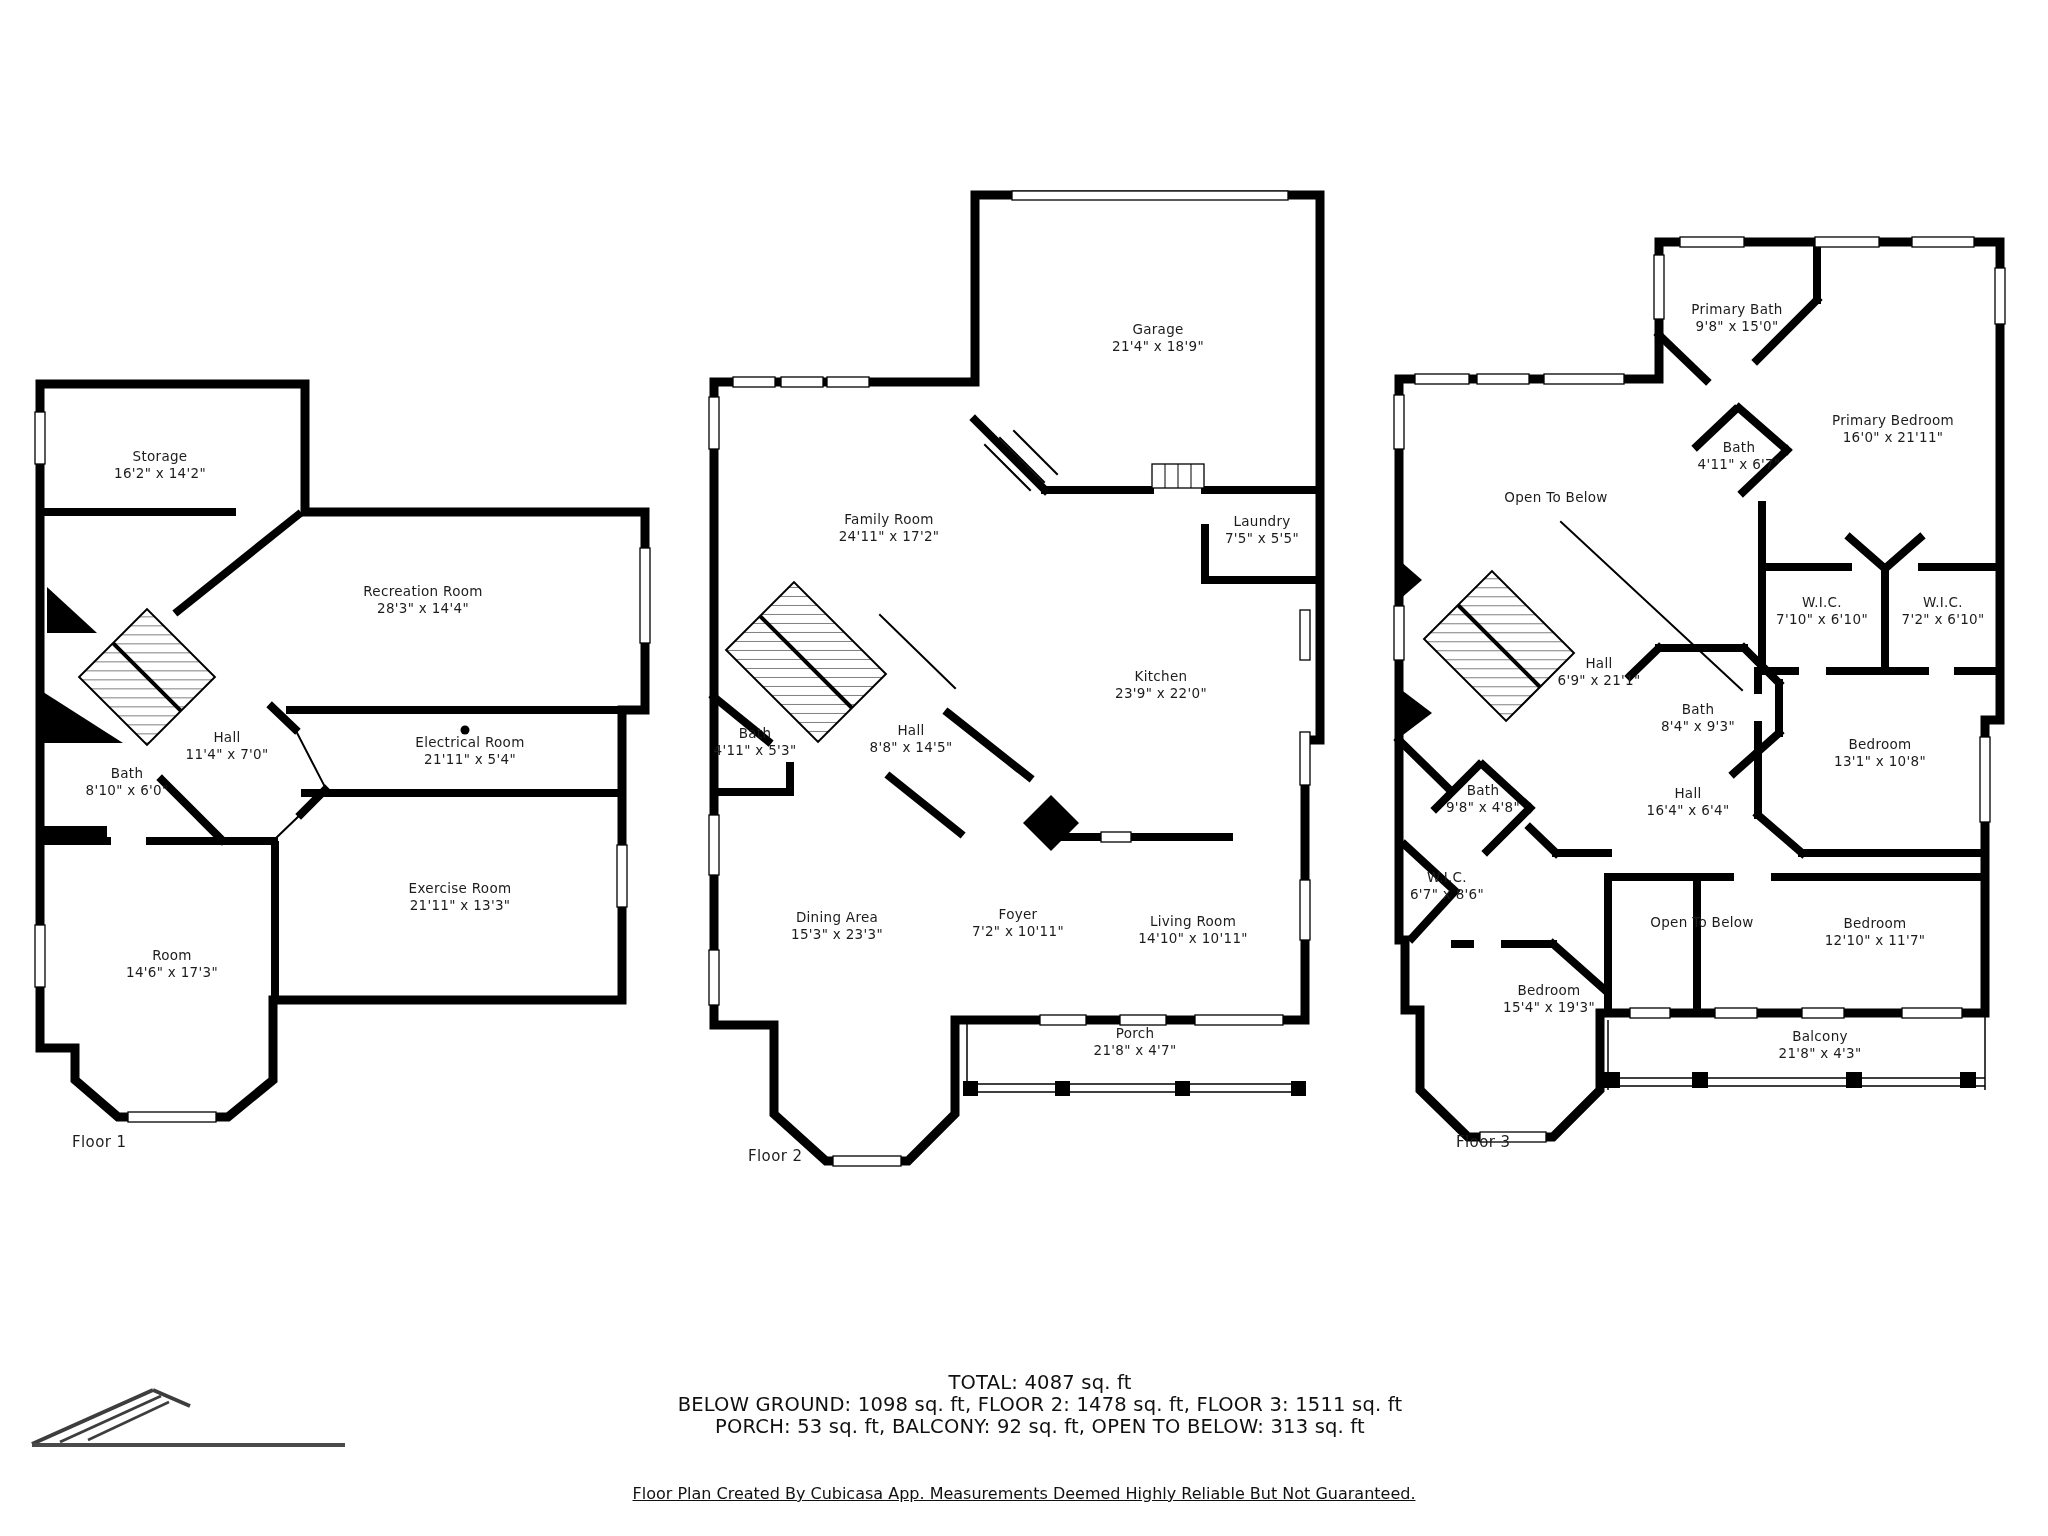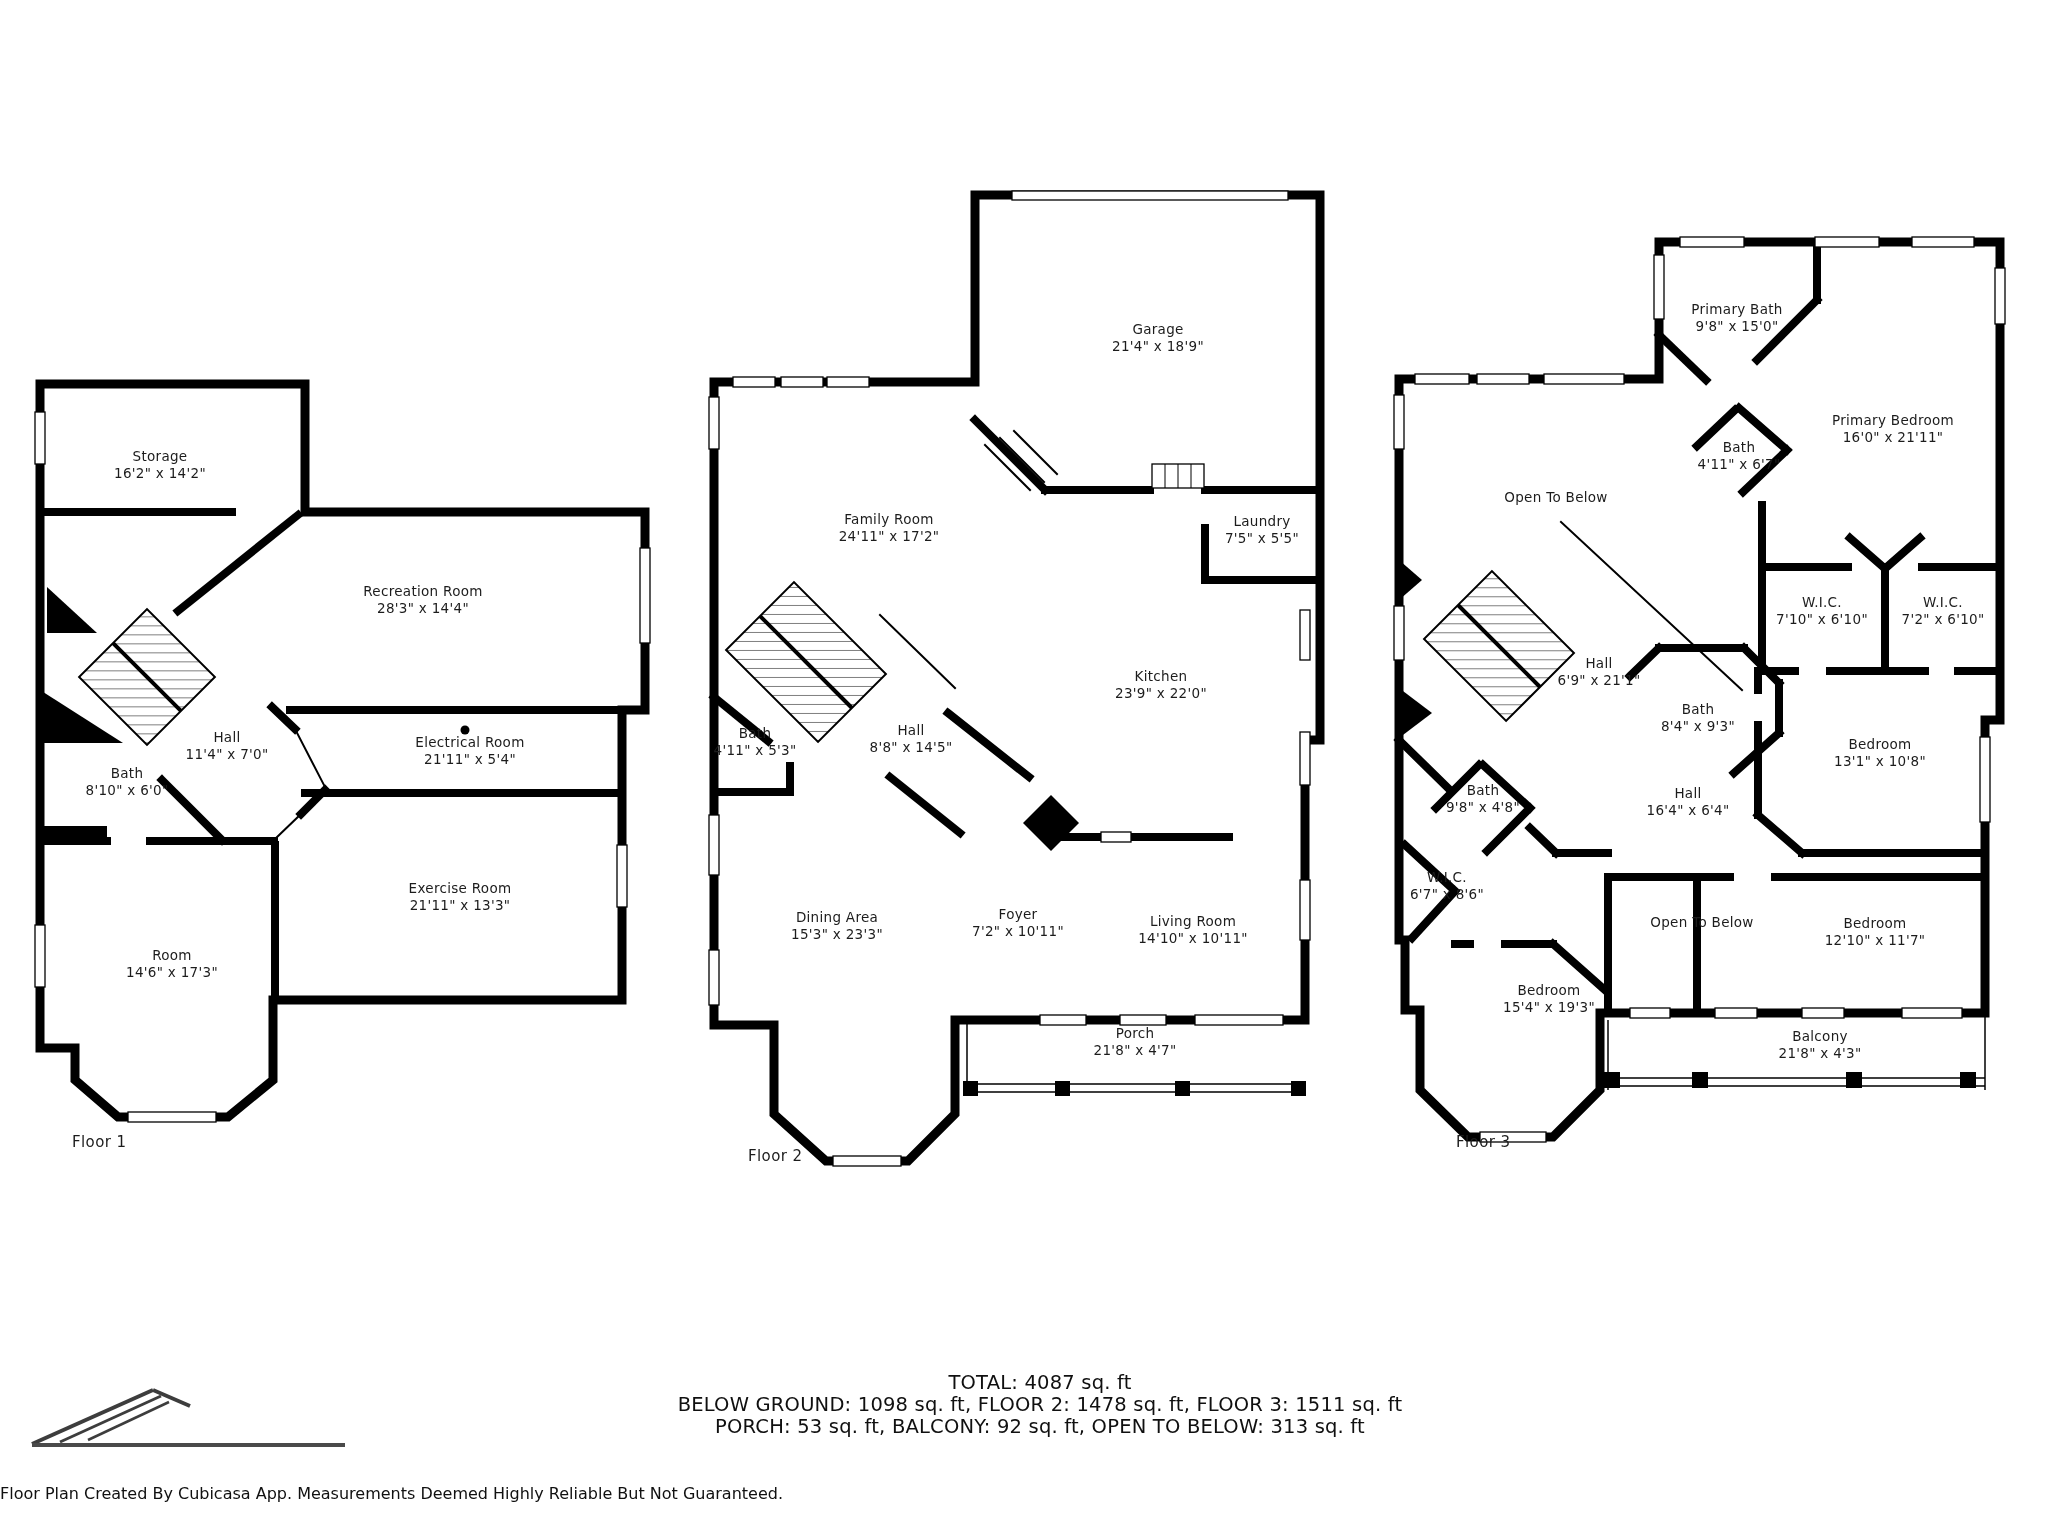--- a/index.html
+++ b/index.html
@@ -8,22 +8,22 @@
   .plan-svg{position:absolute;left:0;top:0;}
   .wall{stroke:#000;fill:none;stroke-linecap:square;}
   .w9{stroke-width:9;} .w8{stroke-width:8;} .w2{stroke-width:2;}
   .win{fill:#ffffff;stroke:#000;stroke-width:1.3;}
   .blk{fill:#000;stroke:none;}
   .rail{stroke:#000;stroke-width:1.5;fill:none;}
   .rl{font-size:13.5px;fill:#1c1c1c;text-anchor:middle;letter-spacing:.3px;}
   .cap{font-size:15px;fill:#1c1c1c;letter-spacing:.4px;}
   .summary{position:absolute;left:0;top:1372px;width:100%;text-align:center;
            font-size:19.5px;line-height:22px;color:#101010;letter-spacing:.2px;padding-left:16px;}
-  .disclaimer{position:absolute;left:0;top:1484px;width:100%;
-           font-size:16px;color:#101010;}
+  .disclaimer{position:absolute;left:0;top:1484px;width:100%;text-align:center;
+           font-size:16px;color:#101010;text-decoration:underline;}
   .gene{position:absolute;left:30px;top:1382px;width:330px;height:110px;z-index:1;}
   .bright{position:absolute;left:3px;top:1455px;width:329px;height:81px;background:#58595b;z-index:2;}
   .bright-word{position:absolute;left:18px;top:6px;font-family:"DejaVu Serif",serif;font-weight:bold;
                font-size:50px;color:#efeee8;letter-spacing:1px;}
   .bright-star{position:absolute;left:116px;top:6px;font-size:27px;color:#e05b26;}
   .bright-tm{position:absolute;left:146px;top:8px;font-size:11px;color:#efeee8;}
   .bright-mls{position:absolute;left:172px;top:22px;font-size:29px;color:#9fa1a4;letter-spacing:4px;}
 </style>
 </head>
 <body>

